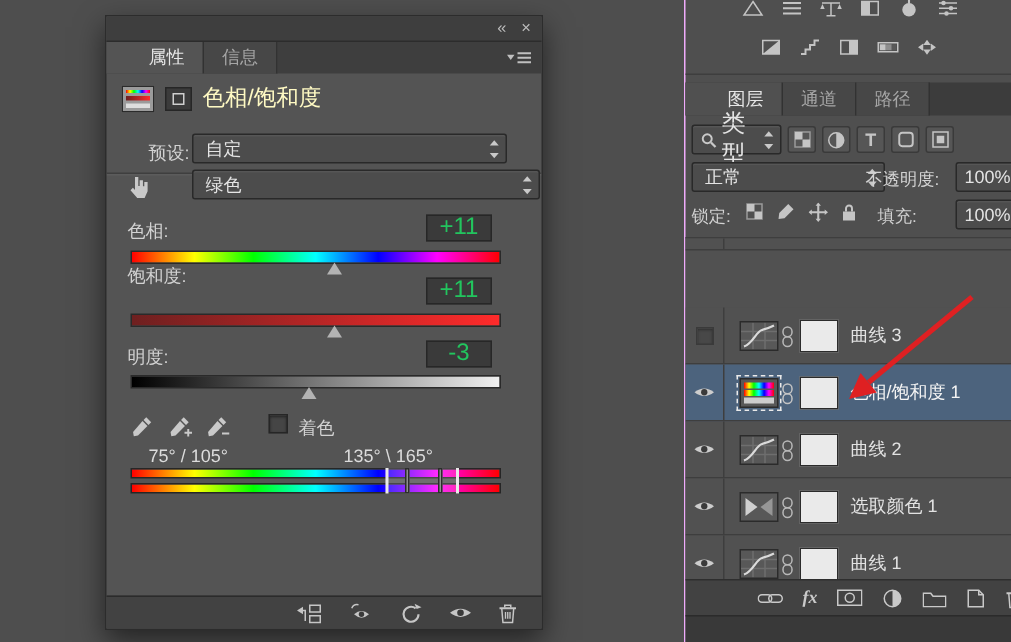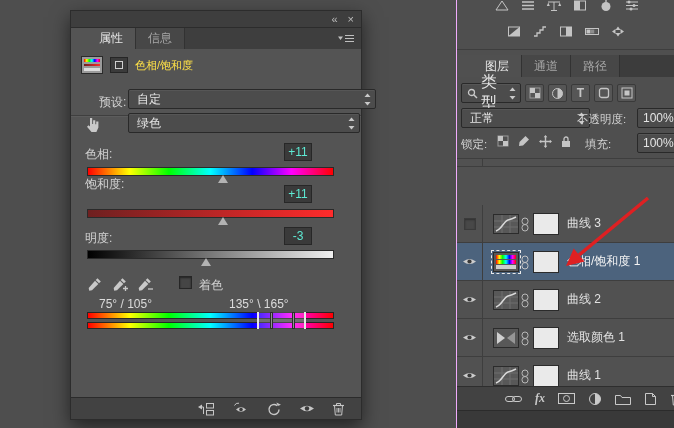--- a/index.html
+++ b/index.html
@@ -13,21 +13,21 @@
   .props-panel{position:absolute;left:70px;top:10px;width:292px;height:410px;background:#545454;border:1px solid #2c2c2c;box-shadow:0 7px 18px rgba(0,0,0,.55);}
   .titlebar{height:17px;background:#3e3e3e;border-bottom:1px solid #2c2c2c;display:flex;align-items:center;justify-content:flex-end;gap:10px;padding:0 7px;}
   .titlebar span{color:#bdbdbd;font-size:11px;line-height:1;cursor:pointer;}
   .tabbar{height:21px;background:#3e3e3e;display:flex;align-items:stretch;}
   .tab{display:flex;align-items:center;padding:0 12px;font-size:12px;color:#a6a6a6;background:#474747;border-right:1px solid #323232;cursor:pointer;}
   .tab.active{background:#545454;color:#e6e6e6;padding-left:28px;}
   .flyout{margin-left:auto;display:flex;align-items:center;padding:0 7px;cursor:pointer;}
   .p-body{position:absolute;top:38px;left:0;right:0;bottom:0;}
   .dropdown{display:flex;align-items:center;background:#4c4c4c;border:1px solid #292929;border-radius:2px;height:20px;padding:0 4px 0 8px;font-size:12px;color:#e4e4e4;box-shadow:inset 0 1px 0 rgba(255,255,255,.06);cursor:pointer;}
   .dropdown .dd-label{flex:1;overflow:hidden;}
-  .valuebox{position:absolute;width:28px;height:18px;background:#3a3a3a;border:1px solid #272727;display:flex;align-items:center;justify-content:center;font-size:12px;color:#5eead4;}
+  .valuebox{position:absolute;width:44px;height:18px;background:#3a3a3a;border:1px solid #272727;display:flex;align-items:center;justify-content:center;font-size:16px;color:#22c55e;}
   .sliderbar{position:absolute;left:16px;width:247px;height:9px;border:1px solid #2a2a2a;}
   .handle{position:absolute;bottom:-8px;width:0;height:0;border-left:5px solid transparent;border-right:5px solid transparent;border-bottom:8px solid #b3b3b3;transform:translateX(-5px);cursor:pointer;}
   .grad-hue{background:linear-gradient(90deg,#f00 0%,#ff0 17%,#0f0 33%,#0ff 50%,#00f 67%,#f0f 83%,#f00 100%);}
   .grad-sat{background:linear-gradient(90deg,#6e2020,#ff2b2b);}
   .grad-light{background:linear-gradient(90deg,#000,#f0f0f0);}
   .eyedrop{width:22px;height:20px;display:flex;align-items:flex-end;justify-content:center;cursor:pointer;}
   .checkbox{position:absolute;width:13px;height:13px;background:#454545;border:1px solid #262626;box-shadow:inset 0 1px 2px rgba(0,0,0,.5);cursor:pointer;}
   .adj-badge{width:22px;height:18px;background:#9b9b9b;border:1px solid #2b2b2b;display:flex;flex-direction:column;justify-content:center;gap:2px;padding:2px;}
   .adj-badge i{display:block;height:3px;}
   .mask-badge{width:18px;height:16px;background:#3b3b3b;border:1px solid #262626;display:flex;align-items:center;justify-content:center;}
@@ -102,25 +102,25 @@
 
     <div class="abs" style="left:10px;top:7px;display:flex;align-items:center;gap:7px">
       <span class="adj-badge">
         <i class="grad-hue"></i>
           <i class="grad-sat"></i>
           <i style="background:#dedede"></i>
       </span>
       <span class="mask-badge">
           <i></i>
         </span>
-      <span class="txt" style="font-size:11px;color:#fde047">色相/饱和度</span>
+      <span class="txt" style="font-size:15px;color:#fef9c3">色相/饱和度</span>
     </div>
 
     <span class="txt abs" style="left:28px;top:45px">预设:</span>
-    <div class="dropdown abs" style="left:57px;top:40px;width:248px">
+    <div class="dropdown abs" style="left:57px;top:40px;width:210px">
       <span class="dd-label">自定</span>
       <svg width="7" height="13" viewBox="0 0 7 13">
           <path d="M3.5 0.5 L6.5 4 H0.5 Z" fill="#c9c9c9"></path>
           <path d="M3.5 12.5 L0.5 9 H6.5 Z" fill="#c9c9c9"></path>
         </svg>
     </div>
 
     <div class="divider" style="top:66px"></div>
 
     <span class="abs" style="left:13px;top:67px">

